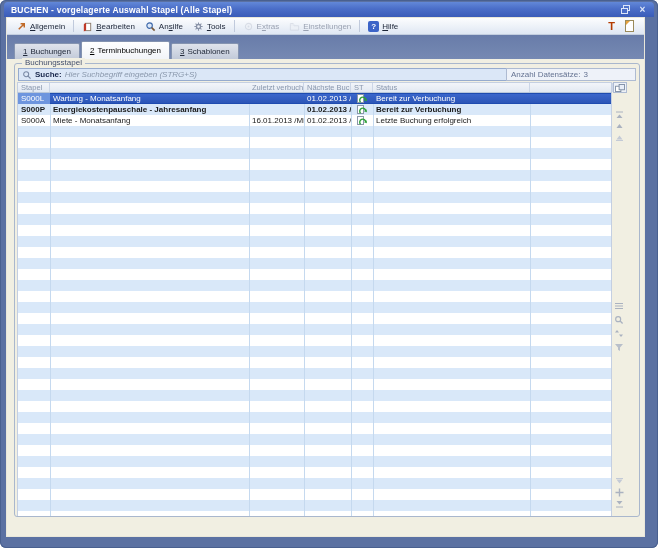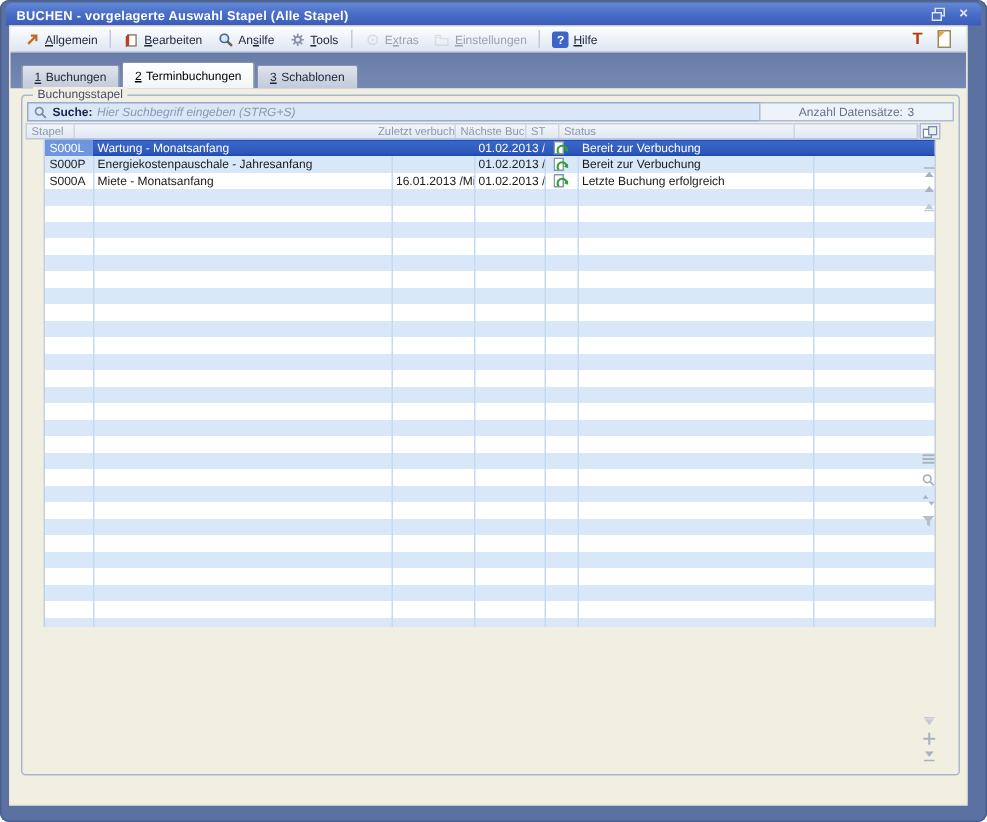--- a/index.html
+++ b/index.html
@@ -46,30 +46,30 @@
   .panel{position:absolute;top:41px;left:0;right:0;bottom:0;background:#f1efe2;padding-left:20px;}
   .groupbox{position:absolute;left:7px;top:4px;right:4px;bottom:19px;border:1px solid #a9b7cd;border-radius:3px;}
   .gb-label{position:absolute;top:-6px;left:7px;background:#f1efe2;padding:0 3px;font-size:8px;color:#44506e;}
   
   .searchbox{position:absolute;top:4px;left:3px;width:489px;height:13px;background:#dbe7f7;
              border:1px solid #96abce;display:flex;align-items:center;padding:0 3px;gap:3px;}
   .s-label{font-size:8px;font-weight:bold;color:#17264a;white-space:nowrap;}
   .s-input{flex:1;border:none;background:transparent;font-size:8px;color:#333;height:11px;padding:0;outline:none;}
   .s-input::placeholder{font-style:italic;color:#8a98ac;}
   .countbox{position:absolute;top:4px;right:3px;width:130px;height:13px;background:#eef2f9;
-            border:1px solid #aebbd2;display:flex;align-items:center;justify-content:center;
+            border:1px solid #aebbd2;display:flex;align-items:center;justify-content:flex-start;
             padding:0 4px;gap:3px;font-size:8px;color:#647291;white-space:nowrap;}
   
   .thead{position:absolute;top:18px;left:2px;width:595px;height:11px;
          background:linear-gradient(180deg,#f2f5fa,#e2e8f2);border:1px solid #c4cfe2;border-bottom:1px solid #b9c7da;}
   .hcell{position:absolute;top:0;height:100%;font-size:7.5px;color:#8997ae;line-height:10px;
          padding:0 3px;overflow:hidden;white-space:nowrap;border-right:1px solid #ccd6e7;}
-  .tbody{position:absolute;top:29px;left:2px;width:595px;height:325px;
+  .tbody{position:absolute;top:29px;left:2px;width:595px;height:423px;
          background:repeating-linear-gradient(180deg,#ffffff 0px,#ffffff 11px,#d9e8f9 11px,#d9e8f9 22px);
-         border-left:1px solid #c4cfe2;border-right:1px solid #c4cfe2;overflow:hidden;margin-left:12px;}
+         border-left:1px solid #c4cfe2;border-right:1px solid #c4cfe2;overflow:hidden;}
   .colline{position:absolute;top:0;bottom:0;width:1px;background:#c5d9ef;}
   .trow{position:absolute;left:0;width:595px;height:11px;}
   .trow.selected{background:linear-gradient(180deg,#3c68ce,#2a53b4);box-shadow:0 0 0 1px #1e4bb0 inset;}
   .cell{position:absolute;top:0;height:11px;font-size:8px;line-height:11px;color:#1a1a1a;
         padding:0 3px;overflow:hidden;white-space:nowrap;}
   .trow.selected .cell{color:#ffffff;}
   .trow.selected .c-stapel{background:#6e95de;}
   .c-st{padding:0 1px;display:flex;align-items:center;justify-content:center;}
   
   .colchooser{position:absolute;top:18px;right:12px;width:14px;height:11px;background:#eef2f8;
@@ -226,21 +226,21 @@
               <div class="cell c-st" style="left: 333px; width: 22px;">
                 <svg width="10" height="10" viewBox="0 0 10 10">
                   <rect x="0.5" y="0.5" width="6" height="8" fill="#ffffff" stroke="#8a97a8"></rect>
                   <path d="M3.5 8.2 a3 3 0 1 1 5.2 -2.2" stroke="#2fa03a" fill="none" stroke-width="1.4"></path>
                   <path d="M9.6 4.2 L9.9 7.2 L6.9 6.2 z" fill="#2fa03a"></path>
                 </svg>
               </div>
               <div class="cell c-status" style="left: 355px; width: 157px;">Bereit zur Verbuchung</div>
               <div class="cell c-empty" style="left: 512px; width: 83px;"></div>
             </div>
-            <div class="trow" style="top: 11px;">
+            <div class="trow" style="top: 11px; font-weight: bold;">
               <div class="cell c-stapel" style="left: 0px; width: 32px;">S000P</div>
               <div class="cell c-bezeichnung" style="left: 32px; width: 199px;">Energiekostenpauschale - Jahresanfang</div>
               <div class="cell c-zuletzt_verbucht" style="left: 231px; width: 55px;"></div>
               <div class="cell c-naechste_buchung" style="left: 286px; width: 47px;">01.02.2013 /Fr</div>
               <div class="cell c-st" style="left: 333px; width: 22px;">
                 <svg width="10" height="10" viewBox="0 0 10 10">
                   <rect x="0.5" y="0.5" width="6" height="8" fill="#ffffff" stroke="#8a97a8"></rect>
                   <path d="M3.5 8.2 a3 3 0 1 1 5.2 -2.2" stroke="#2fa03a" fill="none" stroke-width="1.4"></path>
                   <path d="M9.6 4.2 L9.9 7.2 L6.9 6.2 z" fill="#2fa03a"></path>
                 </svg>

